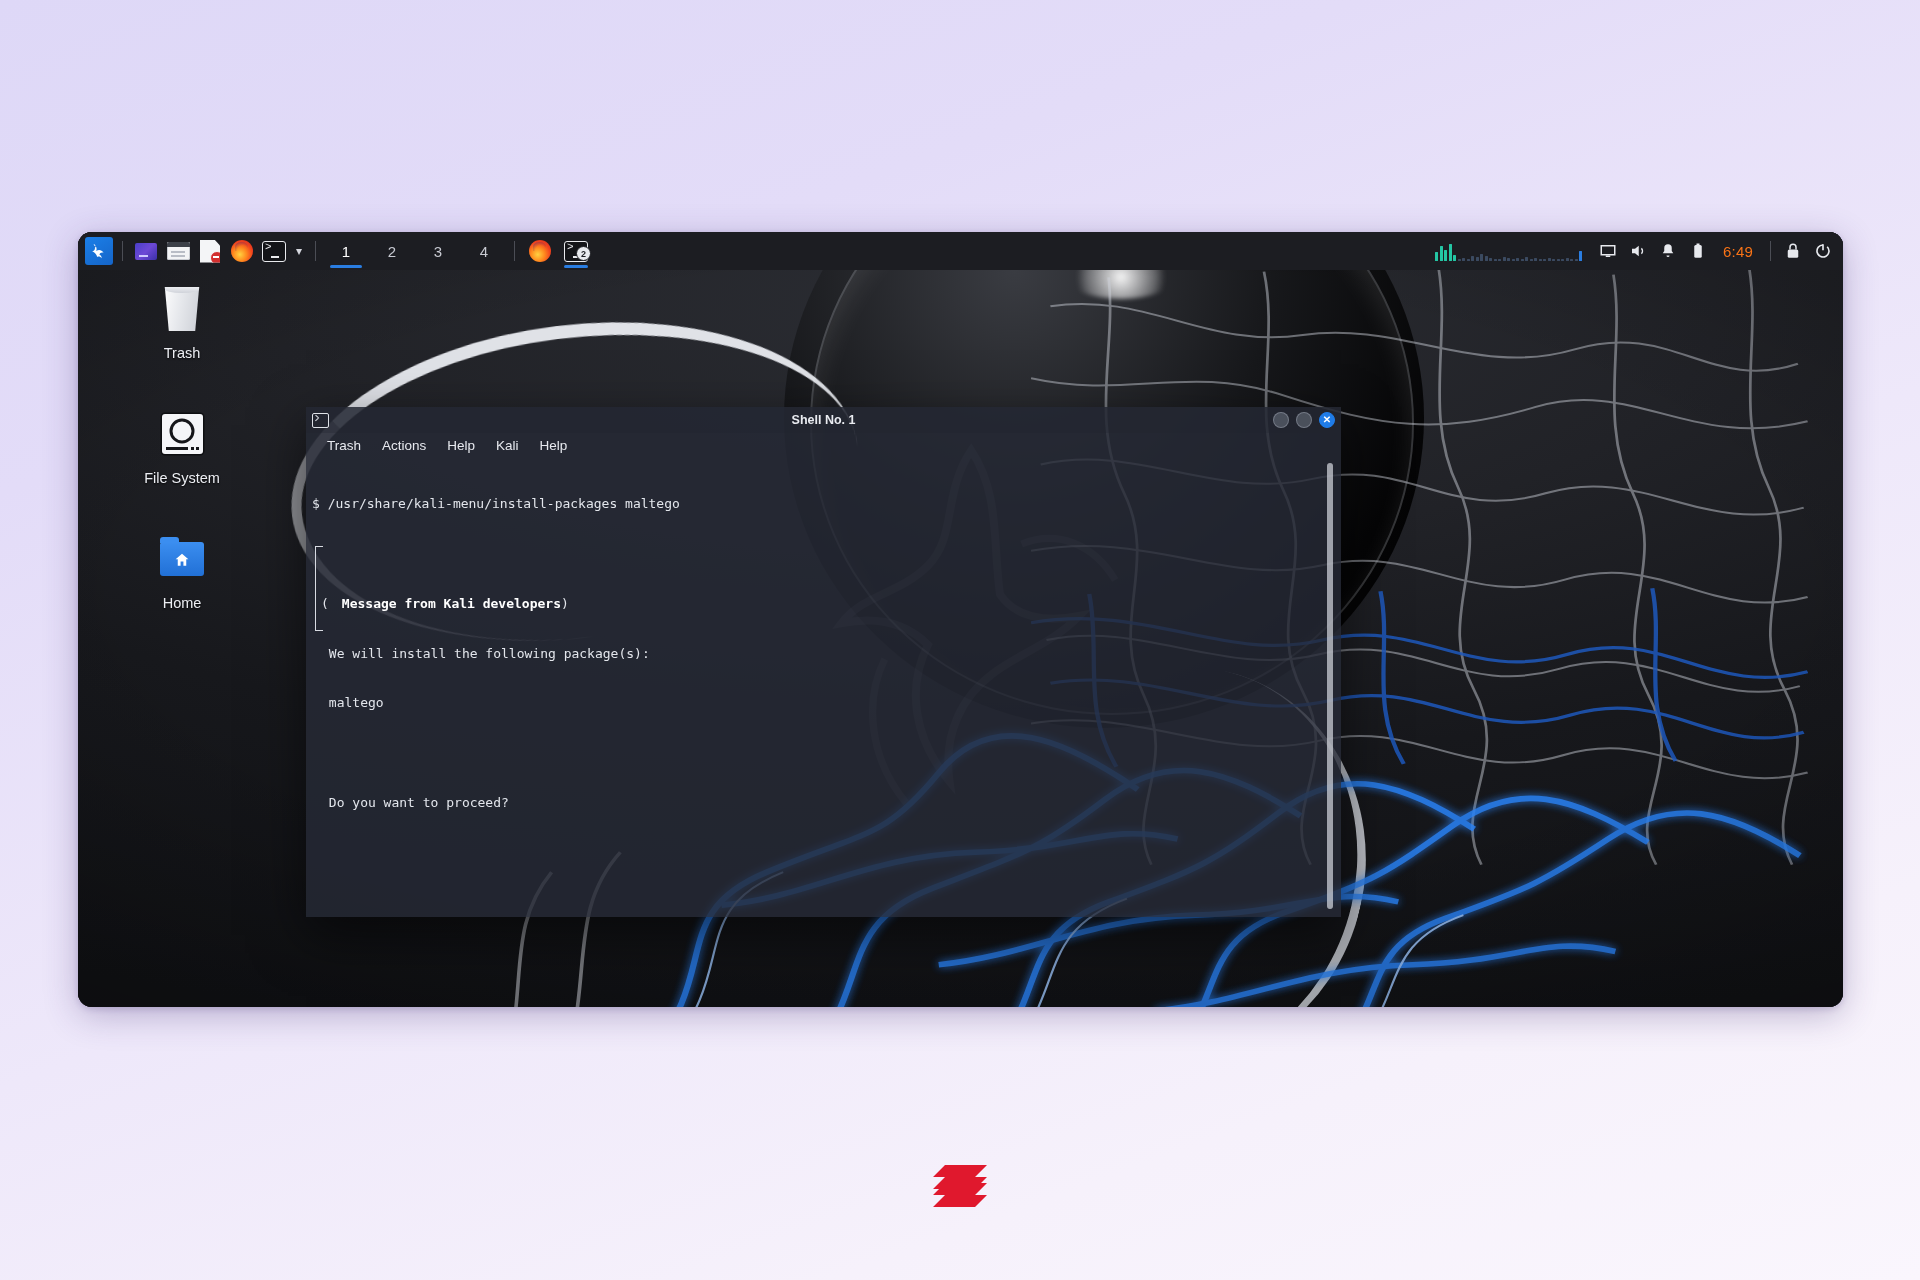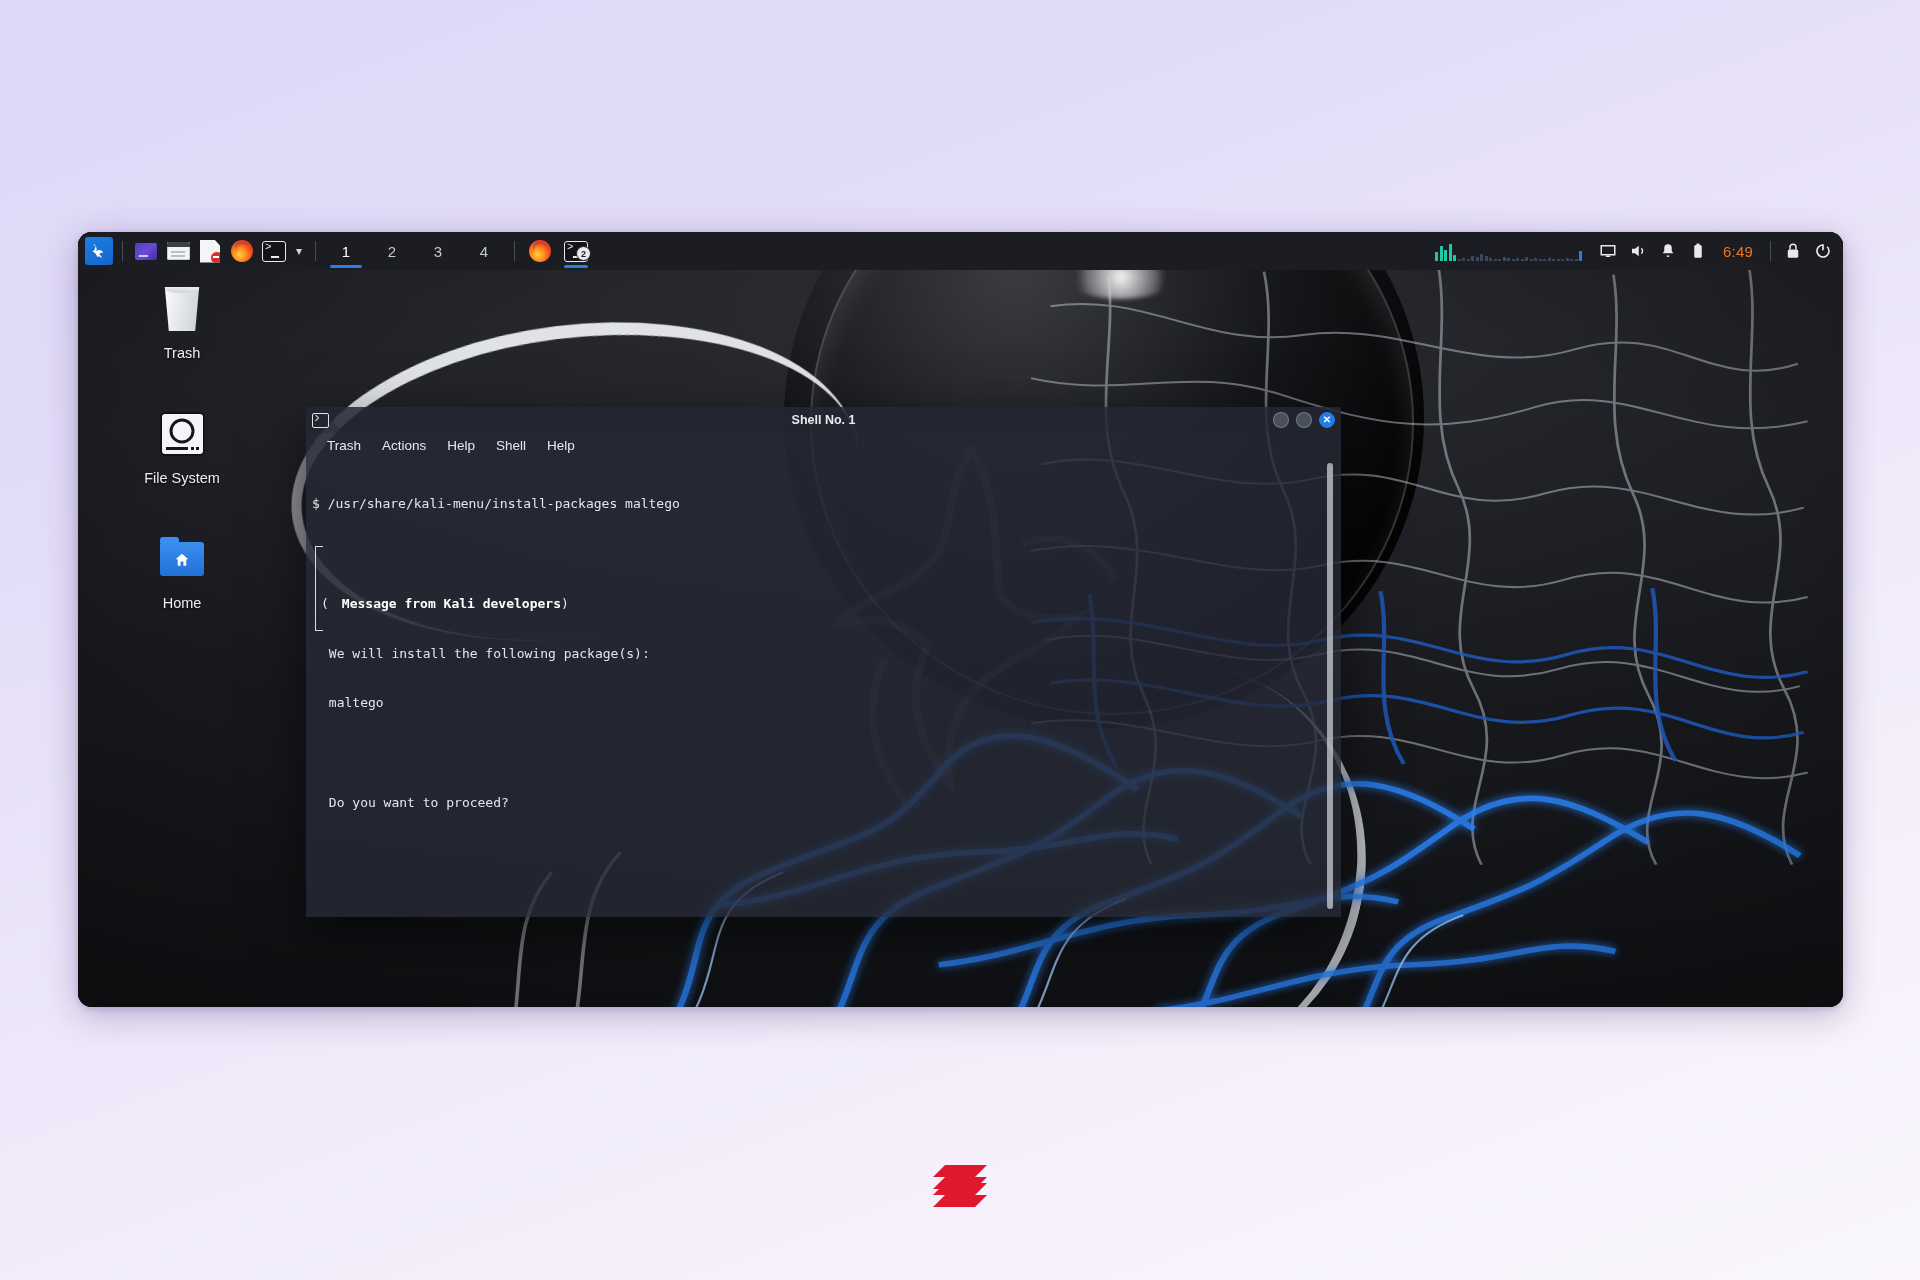--- a/index.html
+++ b/index.html
@@ -642,21 +642,21 @@
           <div class="wc"></div>
           <div class="wc"></div>
           <div class="wc close">✕</div>
         </div>
       </div>
 
       <div class="menubar">
         <div class="menu-item">Trash</div>
         <div class="menu-item">Actions</div>
         <div class="menu-item">Help</div>
-        <div class="menu-item">Shell</div>
+        <div class="menu-item">Kali</div>
         <div class="menu-item">Help</div>
       </div>
 
       <div class="term-body">
         <div class="term-text">
           <span class="tl">$ /usr/share/kali-menu/install-packages maltego</span>
           <span class="bracket-wrap">
             <span class="vbar"></span>
             <span class="tl" style="padding-left:9px">(<span class="kblue">Message from Kali developers</span>)</span>
             <span class="tl" style="padding-left:9px"> We will install the following package(s):</span>

